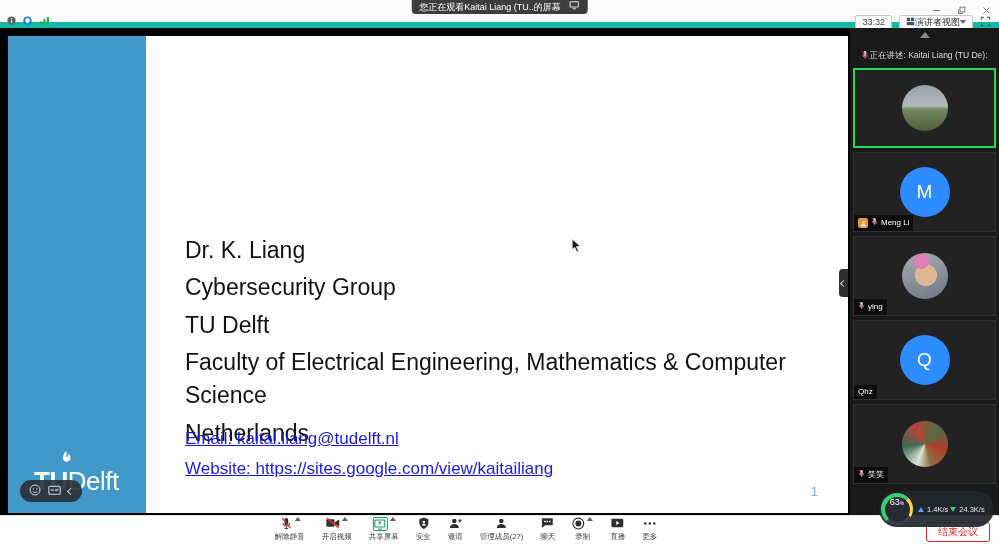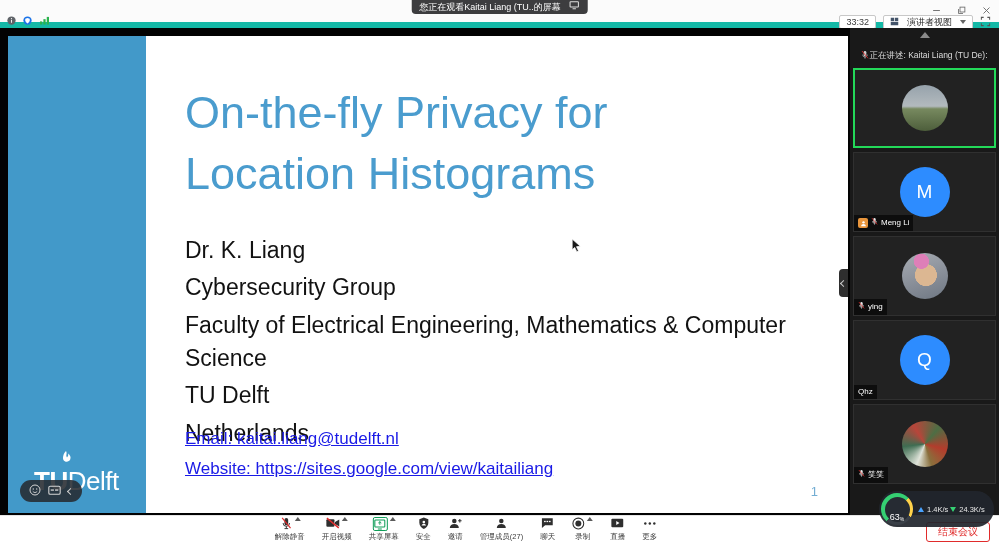--- a/index.html
+++ b/index.html
@@ -7,21 +7,21 @@
   #stage { position:relative; width:999px; height:544px; background:#000; }
 
   
   #titlebar { position:absolute; left:0; top:0; width:999px; height:28px; background:#fbfbfb; border-bottom:6px solid #14b8a6; }
   .tl-icons { position:absolute; left:7px; top:16px; display:flex; gap:7px; align-items:center; }
   .tl-icons svg { display:block; }
   .banner-pill { position:absolute; left:50%; top:0; transform:translateX(-50%); background:#3d3d3f; color:#fff; font-size:9px; line-height:13px; padding:0 8px; border-radius:0 0 4px 4px; display:flex; align-items:center; gap:8px; white-space:nowrap; }
   .win-controls { position:absolute; right:8px; top:1px; display:flex; gap:16px; align-items:center; }
   .view-row { position:absolute; right:8px; top:13px; display:flex; gap:7px; align-items:center; }
   .timer-box { border:1px solid #c8c8c8; background:#fff; color:#3c3c3c; font-size:9px; padding:1px 6px; border-radius:2px; }
-  .view-btn { border:1px solid #c8c8c8; background:#fff; color:#2e2e2e; font-size:9px; padding:0 6px; border-radius:2px; display:flex; align-items:center; gap:8px; }
+  .view-btn { border:1px solid #c8c8c8; background:#fff; color:#2e2e2e; font-size:9px; padding:0 6px; border-radius:2px; display:flex; align-items:center; gap:0; }
   .caret-down { width:0; height:0; border-left:3px solid transparent; border-right:3px solid transparent; border-top:4px solid #666; }
   .caret-up { width:0; height:0; border-left:3px solid transparent; border-right:3px solid transparent; border-bottom:4px solid #5a5a5a; }
 
   
   #share-area { position:absolute; left:0; top:28px; width:850px; height:487px; background:#020202; }
   #slide { position:absolute; left:8px; top:8px; width:840px; height:477px; background:#fff; }
   .blue-panel { position:absolute; left:0; top:0; width:138px; height:477px; background:#4299c9; }
   .tud-logo { position:absolute; left:26px; bottom:16px; color:#fff; }
   .tud-logo .flame { position:absolute; left:24px; top:-15px; }
   .tud-row { font-size:26px; letter-spacing:-0.5px; display:flex; }
@@ -58,21 +58,21 @@
   .toolbar { position:absolute; left:466px; top:1px; transform:translateX(-50%); display:flex; gap:17px; align-items:flex-start; }
   .tb-item { display:flex; flex-direction:column; align-items:center; gap:1px; color:#2f2f2f; }
   .tb-iconrow { display:flex; align-items:flex-start; gap:2px; height:14px; }
   .tb-label { font-size:7.5px; color:#3a3a3a; white-space:nowrap; }
   .share-box { border:1.5px solid #0f9d58; border-radius:2px; padding:0.5px; display:flex; }
   .end-btn { position:absolute; right:9px; top:6px; background:#fff; border:1px solid #e02b2b; color:#e02b2b; font-size:10px; padding:2px 11px; border-radius:3px; }
 
   
   #stats-overlay { position:absolute; left:879px; top:491px; height:36px; background:rgba(33,38,45,0.93); border-radius:18px; display:flex; align-items:center; gap:5px; padding:0 9px 0 2px; z-index:60; }
   .gauge { position:relative; width:32px; height:32px; border-radius:50%; background:conic-gradient(from 220deg,#35d073 0 52%,#ffd24a 52% 72%,#3a4048 72% 100%); display:flex; align-items:center; justify-content:center; }
-  .gauge-inner { width:25px; height:25px; border-radius:50%; background:#262b33; color:#fff; display:flex; align-items:flex-end; justify-content:center; }
+  .gauge-inner { width:25px; height:25px; border-radius:50%; background:#262b33; color:#fff; display:flex; align-items:flex-start; justify-content:center; }
   .gauge-num { font-size:9px; }
   .gauge-pct { font-size:5px; margin-top:3px; }
   .net-rows { display:flex; flex-direction:row; gap:2px;text-align:center; }
   .net-row { display:flex; align-items:center; gap:3px; font-size:7.5px; color:#e8e8e8; }
   .arr-up { width:0; height:0; border-left:3px solid transparent; border-right:3px solid transparent; border-bottom:5px solid #4aa3ff; }
   .arr-down { width:0; height:0; border-left:3px solid transparent; border-right:3px solid transparent; border-top:5px solid #35d073; }
 </style>
 </head>
 <body>
 
@@ -147,27 +147,26 @@
           <span class="flame"><svg width="14" height="16" viewBox="0 0 14 16">
                 <path d="M8 0c1.6 2.8-.6 3.8 1 6.4 1-1 1.6-2.2 1-3.8 2.2 1.6 3.2 3.8 2.2 6-1.1 2.4-4.6 3-6.4.8C4 7.2 5.6 2.2 8 0z" fill="#fff"></path>
               </svg></span>
           <div class="tud-row">
             <span class="tud-tu">TU</span>
             <span class="tud-delft">Delft</span>
           </div>
         </div>
       </div>
 
-      <div class="slide-title">On-the-fly Privacy for Location Histograms</div>
 
       <div class="slide-body">
         <div class="bline">Dr. K. Liang</div>
         <div class="bline">Cybersecurity Group</div>
+        <div class="bline">TU Delft</div>
         <div class="bline">Faculty of Electrical Engineering, Mathematics &amp; Computer Science</div>
-        <div class="bline">TU Delft</div>
         <div class="bline">Netherlands</div>
       </div>
 
       <div class="slide-links">
         <span class="slide-link">Email: kaitai.liang@tudelft.nl</span><br>
         <span class="slide-link">Website: https://sites.google.com/view/kaitailiang</span>
       </div>
 
       <div class="page-num">1</div>
 

